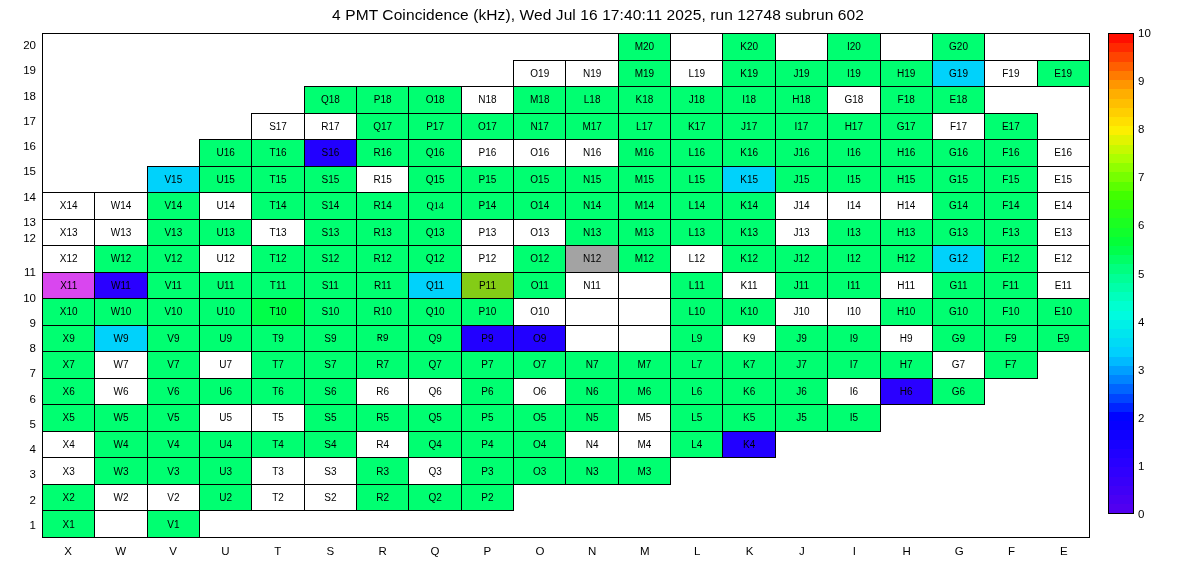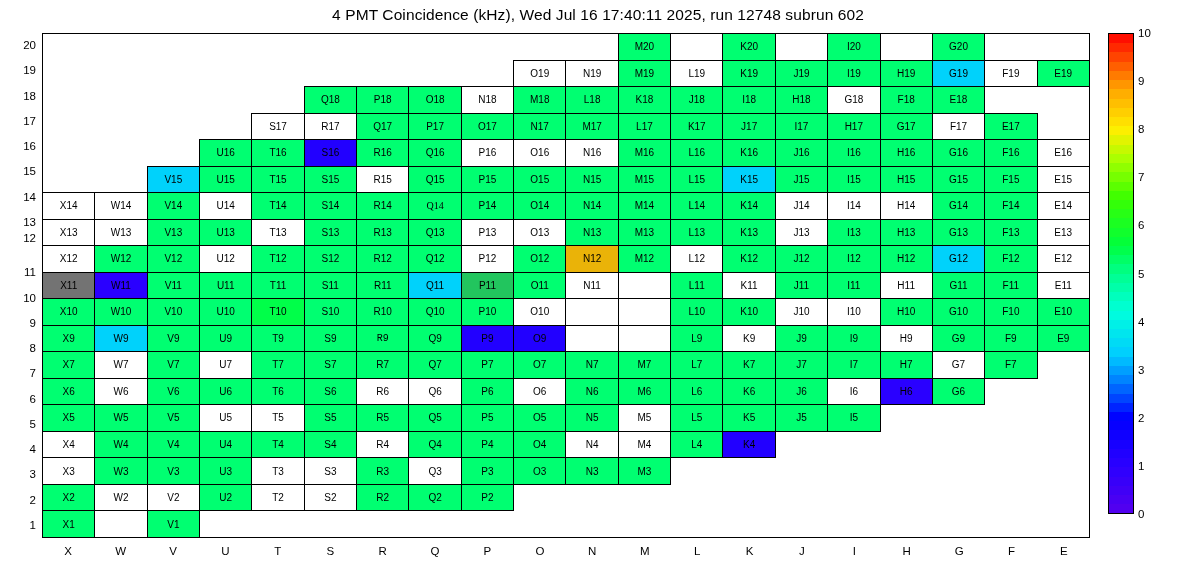--- a/index.html
+++ b/index.html
@@ -318,41 +318,41 @@
             <td style="background: rgb(255, 255, 255); border: 1px solid rgb(0, 0, 0);">X12</td>
             <td style="background: rgb(0, 255, 113); border: 1px solid rgb(0, 0, 0);">W12</td>
             <td style="background: rgb(0, 255, 113); border: 1px solid rgb(0, 0, 0);">V12</td>
             <td style="background: rgb(255, 255, 255); border: 1px solid rgb(0, 0, 0);">U12</td>
             <td style="background: rgb(0, 255, 113); border: 1px solid rgb(0, 0, 0);">T12</td>
             <td style="background: rgb(0, 255, 113); border: 1px solid rgb(0, 0, 0);">S12</td>
             <td style="background: rgb(0, 255, 113); border: 1px solid rgb(0, 0, 0);">R12</td>
             <td style="background: rgb(0, 255, 113); border: 1px solid rgb(0, 0, 0);">Q12</td>
             <td style="background: rgb(255, 255, 255); border: 1px solid rgb(0, 0, 0);">P12</td>
             <td style="background: rgb(0, 255, 113); border: 1px solid rgb(0, 0, 0);">O12</td>
-            <td style="background: #eab308; border: 1px solid rgb(0, 0, 0);">N12</td>
+            <td style="background: #a3a3a3; border: 1px solid rgb(0, 0, 0);">N12</td>
             <td style="background: rgb(0, 255, 113); border: 1px solid rgb(0, 0, 0);">M12</td>
             <td style="background: rgb(255, 255, 255); border: 1px solid rgb(0, 0, 0);">L12</td>
             <td style="background: rgb(0, 255, 113); border: 1px solid rgb(0, 0, 0);">K12</td>
             <td style="background: rgb(0, 255, 113); border: 1px solid rgb(0, 0, 0);">J12</td>
             <td style="background: rgb(0, 255, 113); border: 1px solid rgb(0, 0, 0);">I12</td>
             <td style="background: rgb(0, 255, 113); border: 1px solid rgb(0, 0, 0);">H12</td>
             <td style="background: rgb(0, 210, 251); border: 1px solid rgb(0, 0, 0);">G12</td>
             <td style="background: rgb(0, 255, 113); border: 1px solid rgb(0, 0, 0);">F12</td>
             <td style="background: rgb(255, 255, 255); border: 1px solid rgb(0, 0, 0);">E12</td>
           </tr>
           <tr>
-            <td style="background: #737373; border: 1px solid rgb(0, 0, 0);">X11</td>
+            <td style="background: #d946ef; border: 1px solid rgb(0, 0, 0);">X11</td>
             <td style="background: rgb(42, 0, 255); border: 1px solid rgb(0, 0, 0);">W11</td>
             <td style="background: rgb(0, 255, 113); border: 1px solid rgb(0, 0, 0);">V11</td>
             <td style="background: rgb(0, 255, 113); border: 1px solid rgb(0, 0, 0);">U11</td>
             <td style="background: rgb(0, 255, 113); border: 1px solid rgb(0, 0, 0);">T11</td>
             <td style="background: rgb(0, 255, 113); border: 1px solid rgb(0, 0, 0);">S11</td>
             <td style="background: rgb(0, 255, 113); border: 1px solid rgb(0, 0, 0);">R11</td>
             <td style="background: rgb(0, 210, 251); border: 1px solid rgb(0, 0, 0);">Q11</td>
-            <td style="background: #22c55e; border: 1px solid rgb(0, 0, 0);">P11</td>
+            <td style="background: #84cc16; border: 1px solid rgb(0, 0, 0);">P11</td>
             <td style="background: rgb(0, 255, 113); border: 1px solid rgb(0, 0, 0);">O11</td>
             <td style="background: rgb(255, 255, 255); border: 1px solid rgb(0, 0, 0);">N11</td>
             <td style="background: rgb(255, 255, 255); border: 1px solid rgb(0, 0, 0);"></td>
             <td style="background: rgb(0, 255, 113); border: 1px solid rgb(0, 0, 0);">L11</td>
             <td style="background: rgb(255, 255, 255); border: 1px solid rgb(0, 0, 0);">K11</td>
             <td style="background: rgb(0, 255, 113); border: 1px solid rgb(0, 0, 0);">J11</td>
             <td style="background: rgb(0, 255, 113); border: 1px solid rgb(0, 0, 0);">I11</td>
             <td style="background: rgb(255, 255, 255); border: 1px solid rgb(0, 0, 0);">H11</td>
             <td style="background: rgb(0, 255, 113); border: 1px solid rgb(0, 0, 0);">G11</td>
             <td style="background: rgb(0, 255, 113); border: 1px solid rgb(0, 0, 0);">F11</td>

